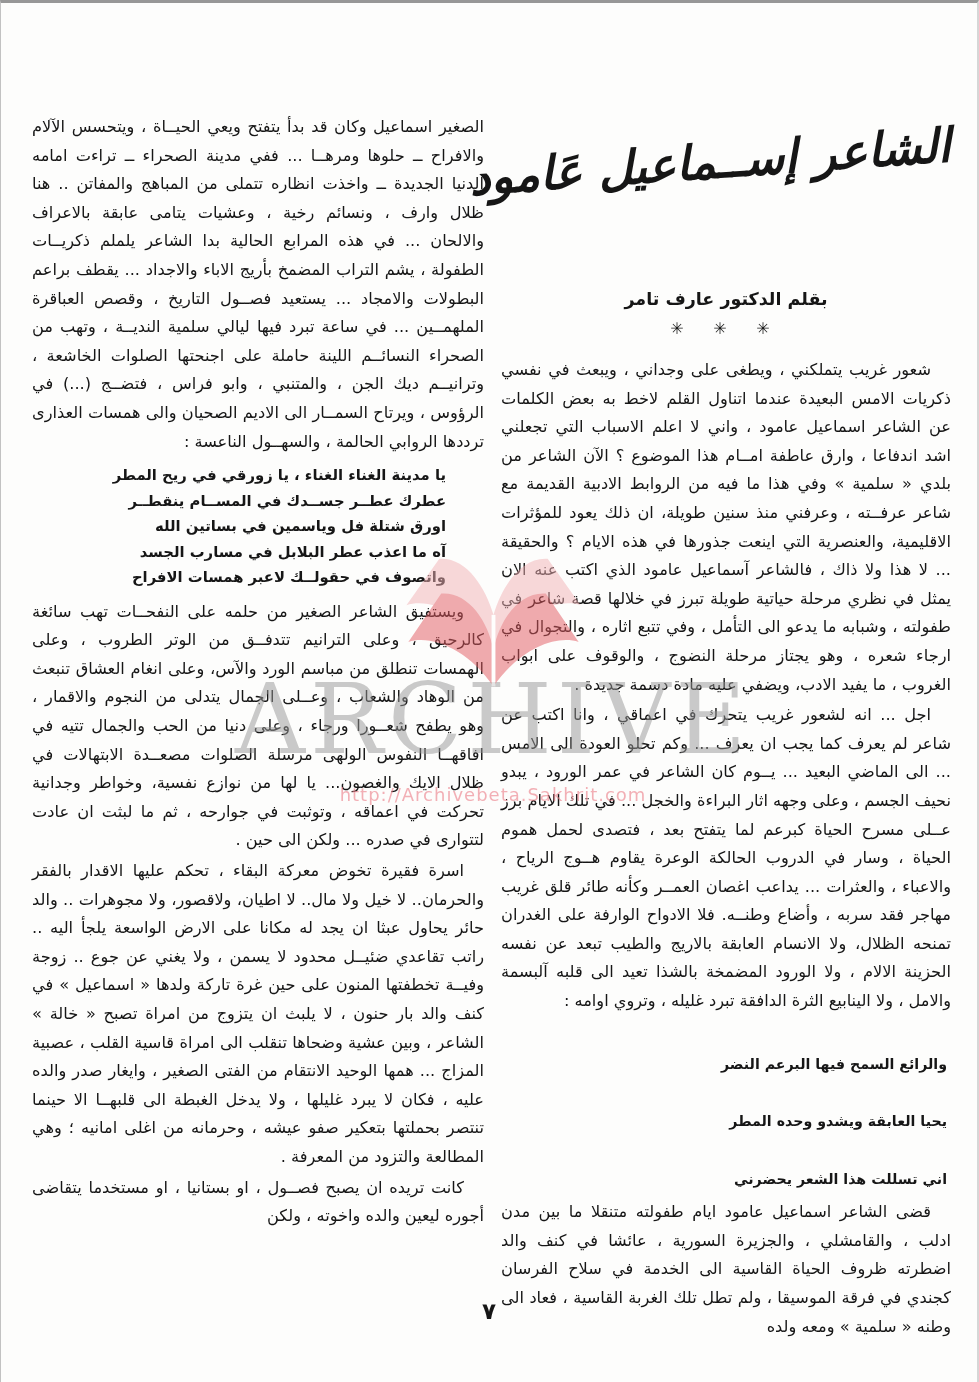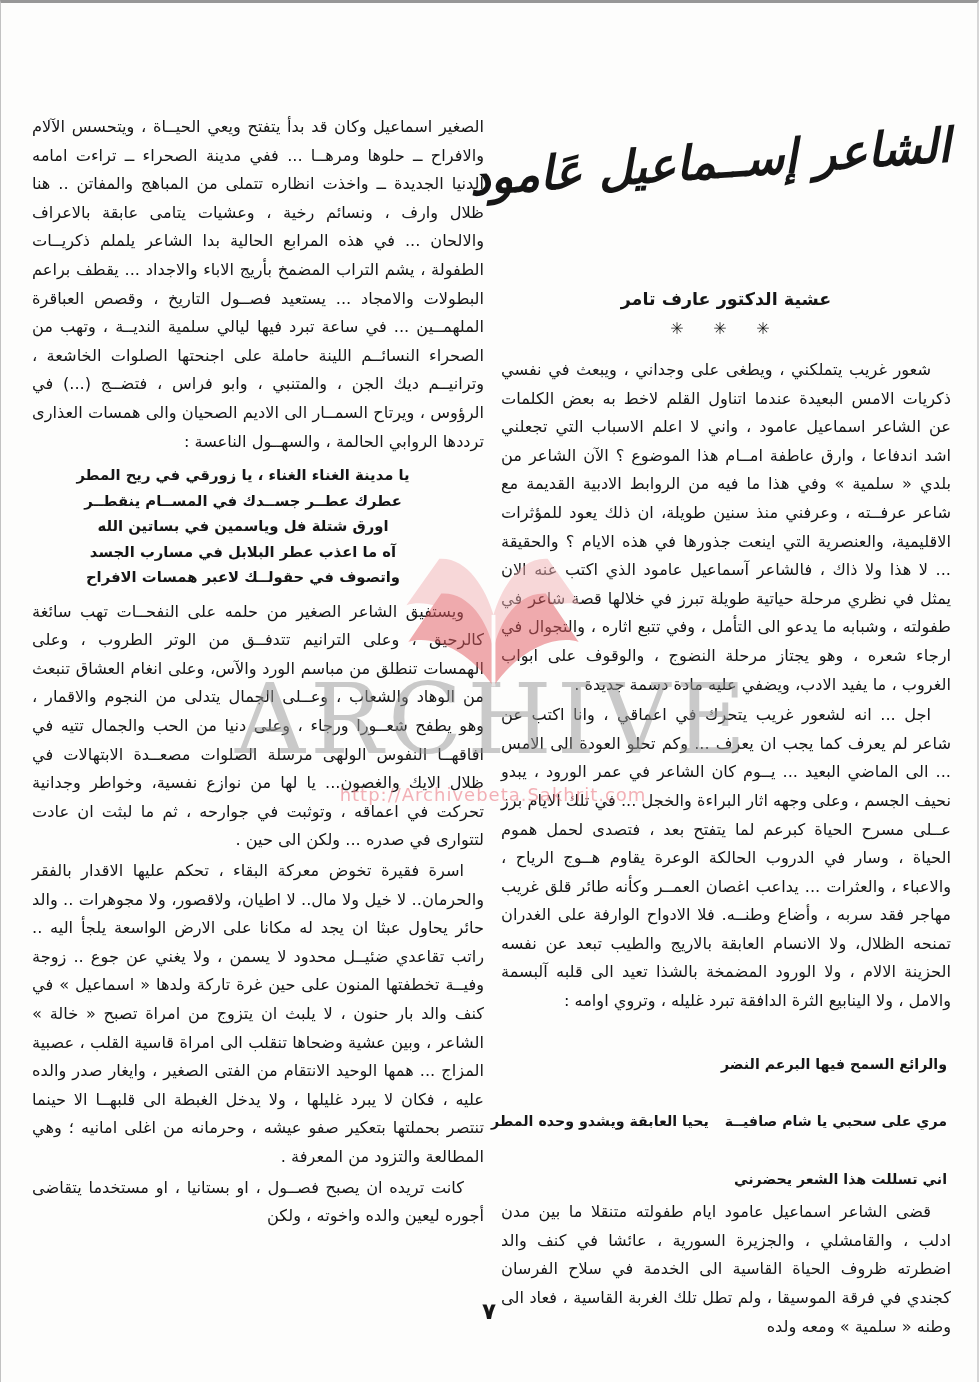--- a/index.html
+++ b/index.html
@@ -52,21 +52,21 @@
     font-weight:bold;
     letter-spacing:12px;
     margin:0 0 18px 0;
   }
   
   .poem-left{
     margin:6px 38px 8px 8px;
     font-weight:bold;
     font-size:14.8px;
     line-height:25.5px;
-    text-align:center;
+    text-align:right;
   }
   .poem-right{
     margin:4px 4px 6px 4px;
     font-weight:bold;
     font-size:14.2px;
     line-height:25.5px;
   }
   .verse{display:flex;justify-content:space-between;gap:16px;}
   .verse span{white-space:nowrap;margin-top:32px;}
   
@@ -119,30 +119,29 @@
     </div>
     <p class="body indent">ويستفيق الشاعر الصغير من حلمه على النفحــات تهب سائغة كالرحيق ، وعلى الترانيم تتدفــق من الوتر الطروب ، وعلى الهمسات تنطلق من مباسم الورد والآس، وعلى انغام العشاق تنبعث من الوهاد والشعاب ، وعــلى الجمال يتدلى من النجوم والاقمار ، وهو يطفح شعــورا ورجاء ، وعلى دنيا من الحب والجمال تتيه في افاقهــا النفوس الولهى مرسلة الصلوات مصعــدة الابتهالات في ظلال الايك والغصون... يا لها من نوازع نفسية، وخواطر وجدانية تحركت في اعماقه ، وتوثبت في جوارحه ، ثم ما لبثت ان عادت لتتوارى في صدره ... ولكن الى حين .</p>
     <p class="body indent">اسرة فقيرة تخوض معركة البقاء ، تحكم عليها الاقدار بالفقر والحرمان.. لا خيل ولا مال.. لا اطيان، ولاقصور، ولا مجوهرات .. والد حائر يحاول عبثا ان يجد له مكانا على الارض الواسعة يلجأ اليه .. راتب تقاعدي ضئيــل محدود لا يسمن ، ولا يغني عن جوع .. زوجة وفيــة تخطفتها المنون على حين غرة تاركة ولدها « اسماعيل » في كنف والد بار حنون ، لا يلبث ان يتزوج من امراة تصبح « خالة » الشاعر ، وبين عشية وضحاها تنقلب الى امراة قاسية القلب ، عصبية المزاج ... همها الوحيد الانتقام من الفتى الصغير ، وايغار صدر والده عليه ، فكان لا يبرد غليلها ، ولا يدخل الغبطة الى قلبهــا الا حينما تنتصر بحملتها بتعكير صفو عيشه ، وحرمانه من اغلى امانيه ؛ وهي المطالعة والتزود من المعرفة .</p>
     <p class="body indent">كانت تريده ان يصبح فصــول ، او بستانيا ، او مستخدما يتقاضى أجوره ليعين والده واخوته ، ولكن</p>
   </div>
 
   <div class="col col-right">
     <div class="title-wrap">
       <div class="calligraphy">الشاعر إســماعيل عَامود</div>
     </div>
-    <div class="byline">عشية الدكتور عارف تامر</div>
+    <div class="byline">بقلم الدكتور عارف تامر</div>
     <div class="ornament">✳ ✳ ✳</div>
     <p class="body indent">شعور غريب يتملكني ، ويطغى على وجداني ، ويبعث في نفسي ذكريات الامس البعيدة عندما اتناول القلم لاخط به بعض الكلمات عن الشاعر اسماعيل عامود ، واني لا اعلم الاسباب التي تجعلني اشد اندفاعا ، وارق عاطفة امــام هذا الموضوع ؟ الآن الشاعر من بلدي « سلمية » وفي هذا ما فيه من الروابط الادبية القديمة مع شاعر عرفــته ، وعرفني منذ سنين طويلة، ان ذلك يعود للمؤثرات الاقليمية، والعنصرية التي اينعت جذورها في هذه الايام ؟ والحقيقة ... لا هذا ولا ذاك ، فالشاعر آسماعيل عامود الذي اكتب عنه الان يمثل في نظري مرحلة حياتية طويلة تبرز في خلالها قصة شاعر في طفولته ، وشبابه ما يدعو الى التأمل ، وفي تتبع اثاره ، والتجوال في ارجاء شعره ، وهو يجتاز مرحلة النضوج ، والوقوف على ابواب الغروب ، ما يفيد الادب، ويضفي عليه مادة دسمة جديدة .</p>
     <p class="body indent">اجل ... انه لشعور غريب يتحرك في اعماقي ، وانا اكتب عن شاعر لم يعرف كما يجب ان يعرف ... وكم تحلو العودة الى الامس ... الى الماضي البعيد ... يــوم كان الشاعر في عمر الورود ، يبدو نحيف الجسم ، وعلى وجهه اثار البراءة والخجل ... في تلك الايام برز عــلى مسرح الحياة كبرعم لما يتفتح بعد ، فتصدى لحمل هموم الحياة ، وسار في الدروب الحالكة الوعرة يقاوم هــوج الرياح ، والاعباء ، والعثرات ... يداعب اغصان العمــر وكأنه طائر قلق غريب مهاجر فقد سربه ، وأضاع وطنــه. فلا الادواح الوارفة على الغدران تمنحه الظلال، ولا الانسام العابقة بالاريج والطيب تبعد عن نفسه الحزينة الالام ، ولا الورود المضمخة بالشذا تعيد الى قلبه آلبسمة والامل ، ولا الينابيع الثرة الدافقة تبرد غليله ، وتروي اوامه :</p>
     <div class="poem-right">
       <div class="verse">
         <span>والرائع السمح فيها البرعم النضر</span>
       </div>
       <div class="verse">
-        <span>مري على سحبي يا شام صافيــة</span>
         <span>يحيا العابقة ويشدو وحده المطر</span>
       </div>
       <div class="verse">
         <span>اني تسللت هذا الشعر يحضرني</span>
       </div>
     </div>
     <p class="body indent">قضى الشاعر اسماعيل عامود ايام طفولته متنقلا ما بين مدن ادلب ، والقامشلي ، والجزيرة السورية ، عائشا في كنف والد اضطرته ظروف الحياة القاسية الى الخدمة في سلاح الفرسان كجندي في فرقة الموسيقا ، ولم تطل تلك الغربة القاسية ، فعاد الى وطنه « سلمية » ومعه ولده</p>
   </div>
 
   <div class="watermark">

